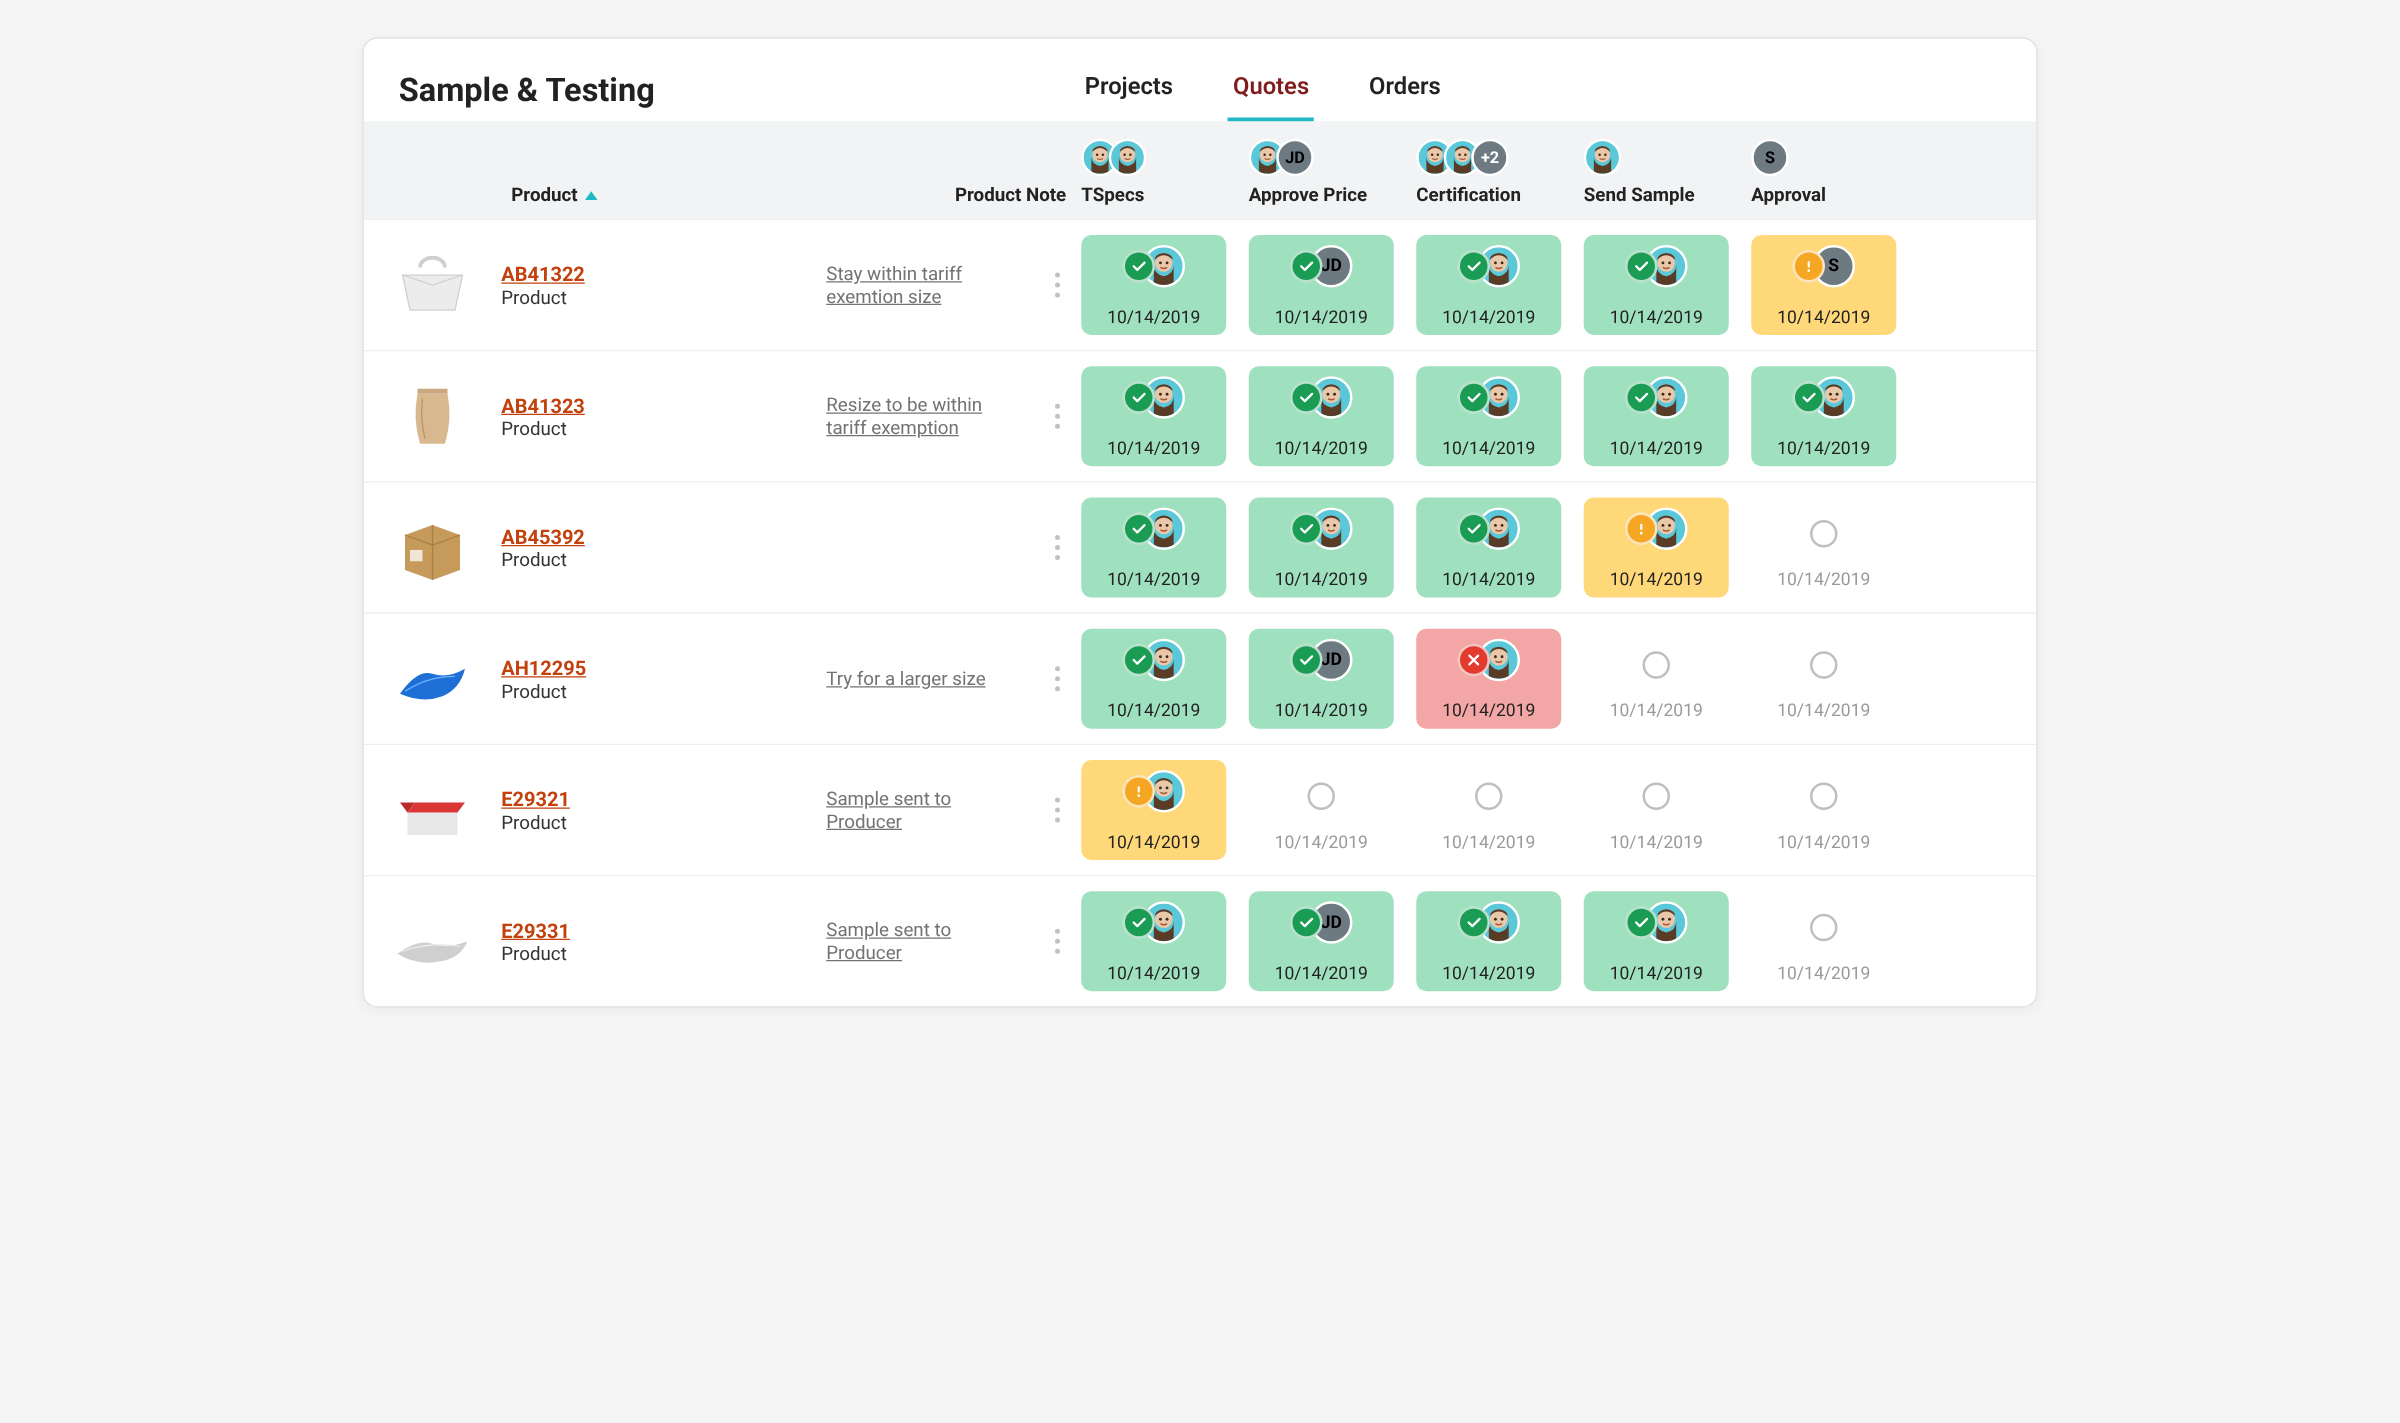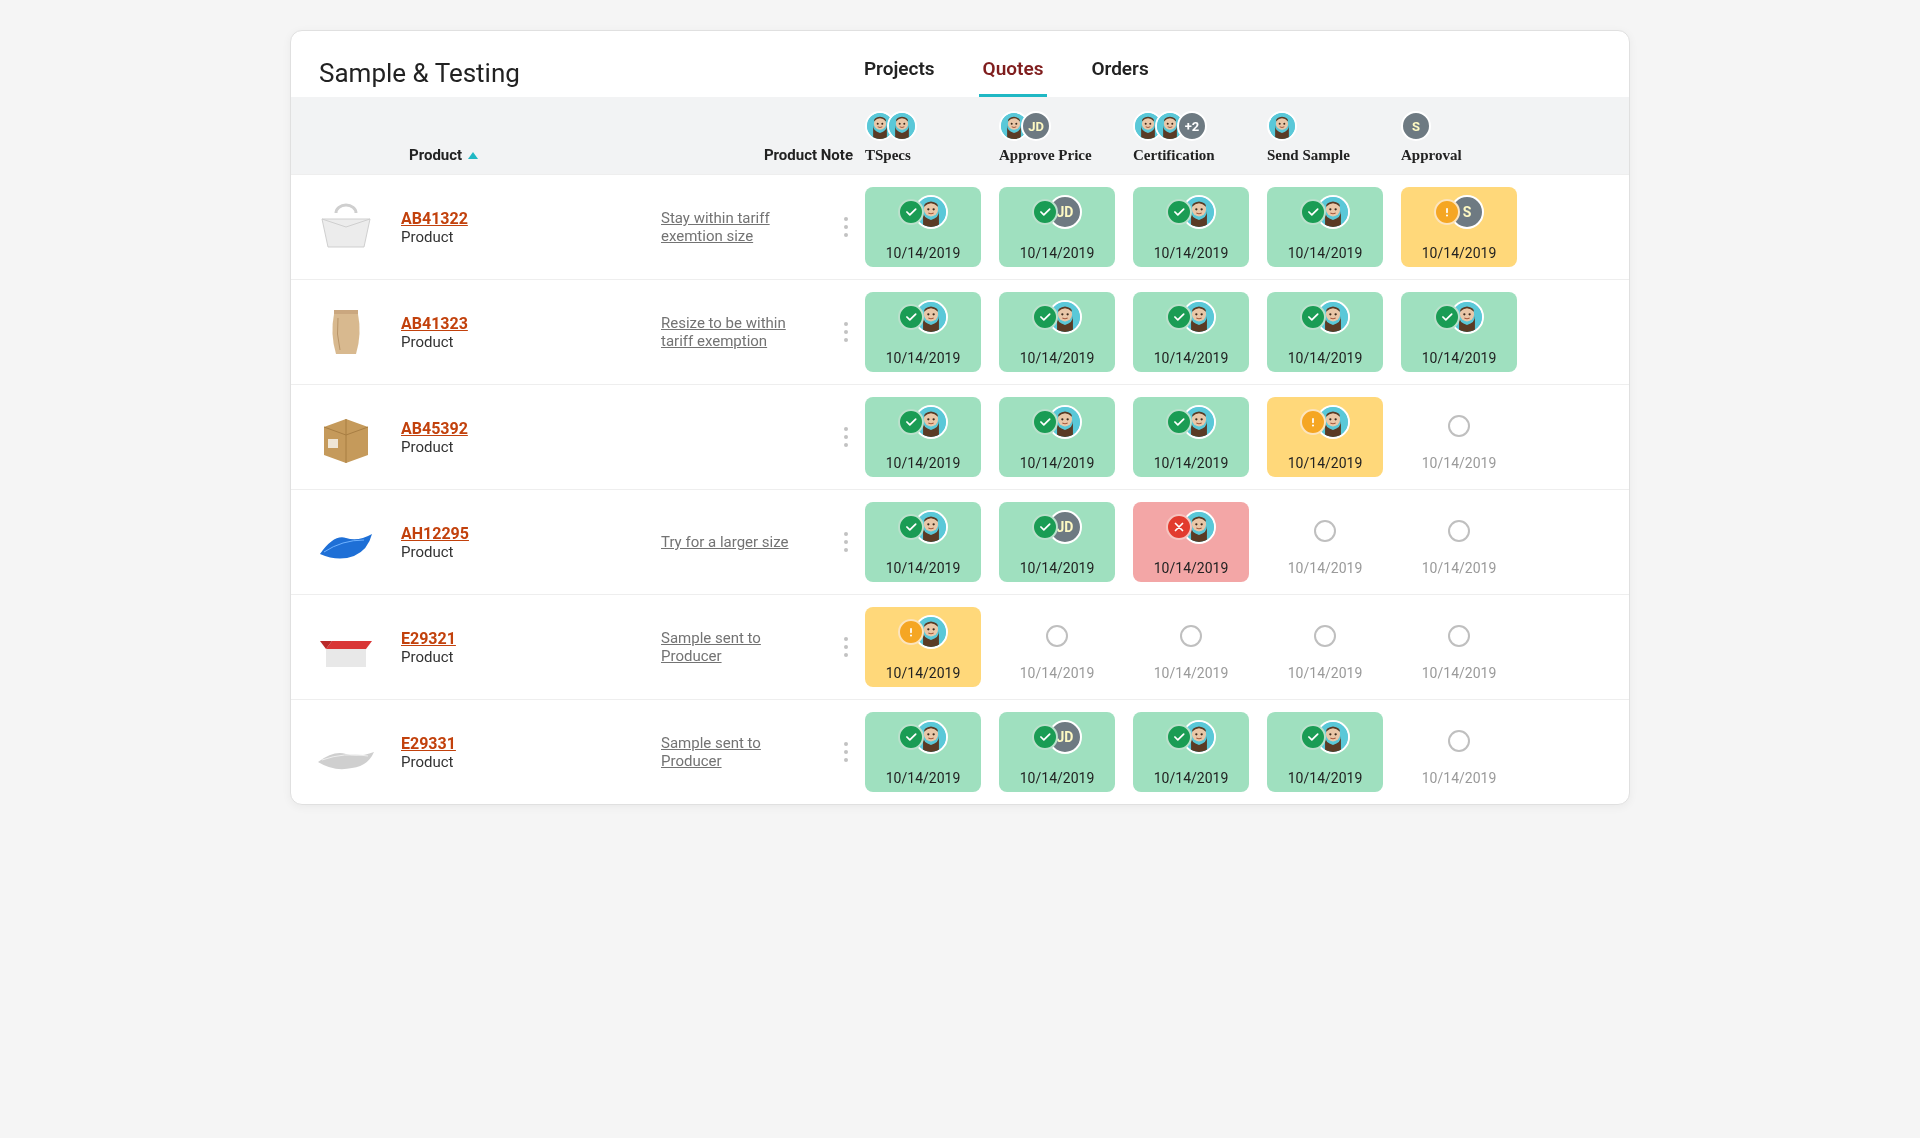--- a/index.html
+++ b/index.html
@@ -18,21 +18,21 @@
     max-width: 1340px;
     margin: 0 auto;
   }
   .topbar {
     display: flex;
     align-items: center;
     padding: 18px 28px 0 28px;
   }
   .page-title {
     font-size: 26px;
-    font-weight: 400;
+    font-weight: 700;
     flex: 0 0 auto;
     margin-right: 60px;
   }
   .tabs {
     display: flex;
     gap: 40px;
     margin-left: 280px;
   }
   .tab {
     font-size: 19px;
@@ -69,21 +69,21 @@
     align-items: flex-start;
     gap: 6px;
     padding-left: 4px;
   }
   .stage-avatars {
     display: flex;
     align-items: center;
   }
   .stage-avatars > * { margin-left: -8px; }
   .stage-avatars > *:first-child { margin-left: 0; }
-  .stage-label { font-size: 15px; font-weight: 700; font-family: Liberation Serif, serif; }
+  .stage-label { font-size: 15px; font-weight: 700; }
 
   .row {
     display: grid;
     grid-template-columns: 110px 260px 170px 30px repeat(5, 134px);
     align-items: center;
     border-top: 1px solid #eee;
     padding: 12px 0;
     min-height: 104px;
   }
   .thumb {
@@ -153,21 +153,21 @@
     overflow:hidden;
     background:#5ac8d8;
     display:inline-flex;align-items:flex-end;justify-content:center;
     flex:0 0 auto;
   }
   .avatar.small{width:30px;height:30px;}
   .initials-avatar{
     width:34px;height:34px;border-radius:50%;
     border:2px solid #fff;
     background:#6e7a82;
-    color:#fef9c3;font-weight:700;font-size:14px;
+    color:#000000;font-weight:700;font-size:14px;
     display:inline-flex;align-items:center;justify-content:center;
     flex:0 0 auto;
   }
   .initials-avatar.small{width:30px;height:30px;font-size:13px;}
   .count-badge{
     width:30px;height:30px;border-radius:50%;
     border:2px solid #fff;
     background:#6e7a82;color:#fff;font-weight:700;font-size:13px;
     display:inline-flex;align-items:center;justify-content:center;
   }

